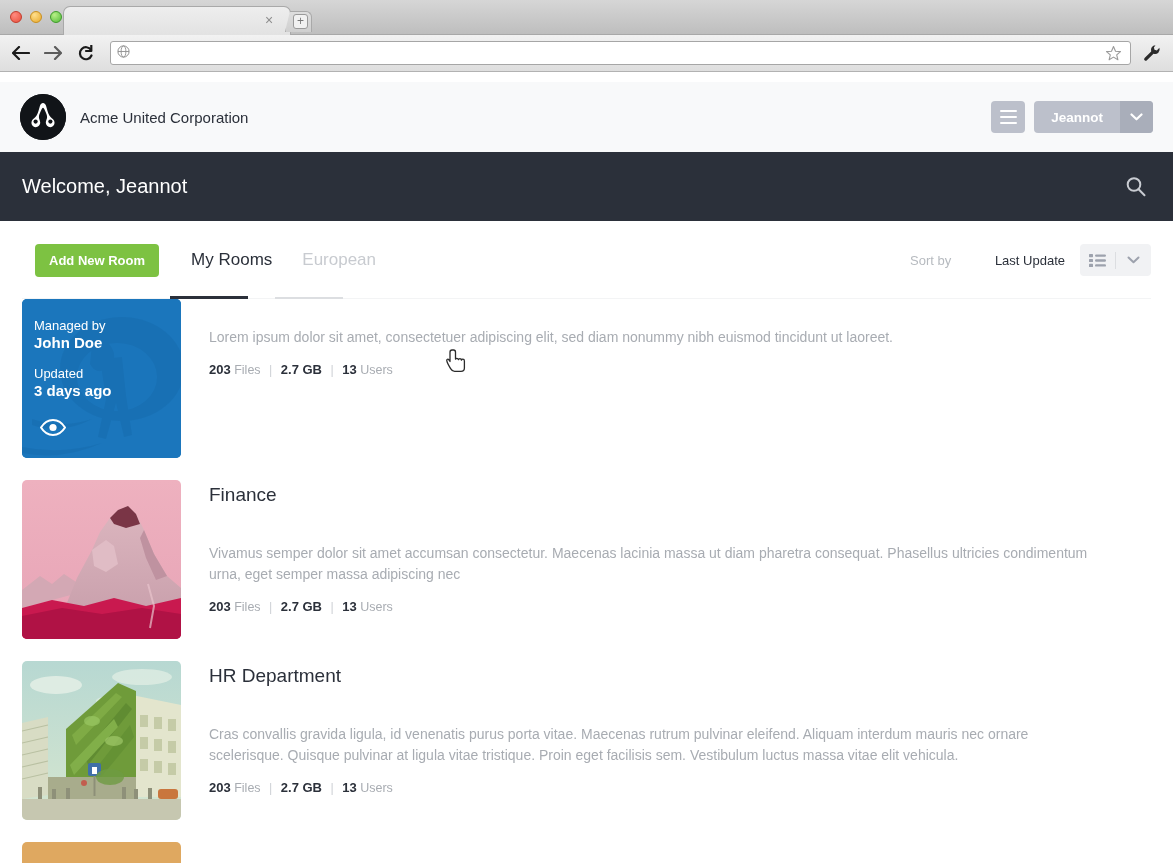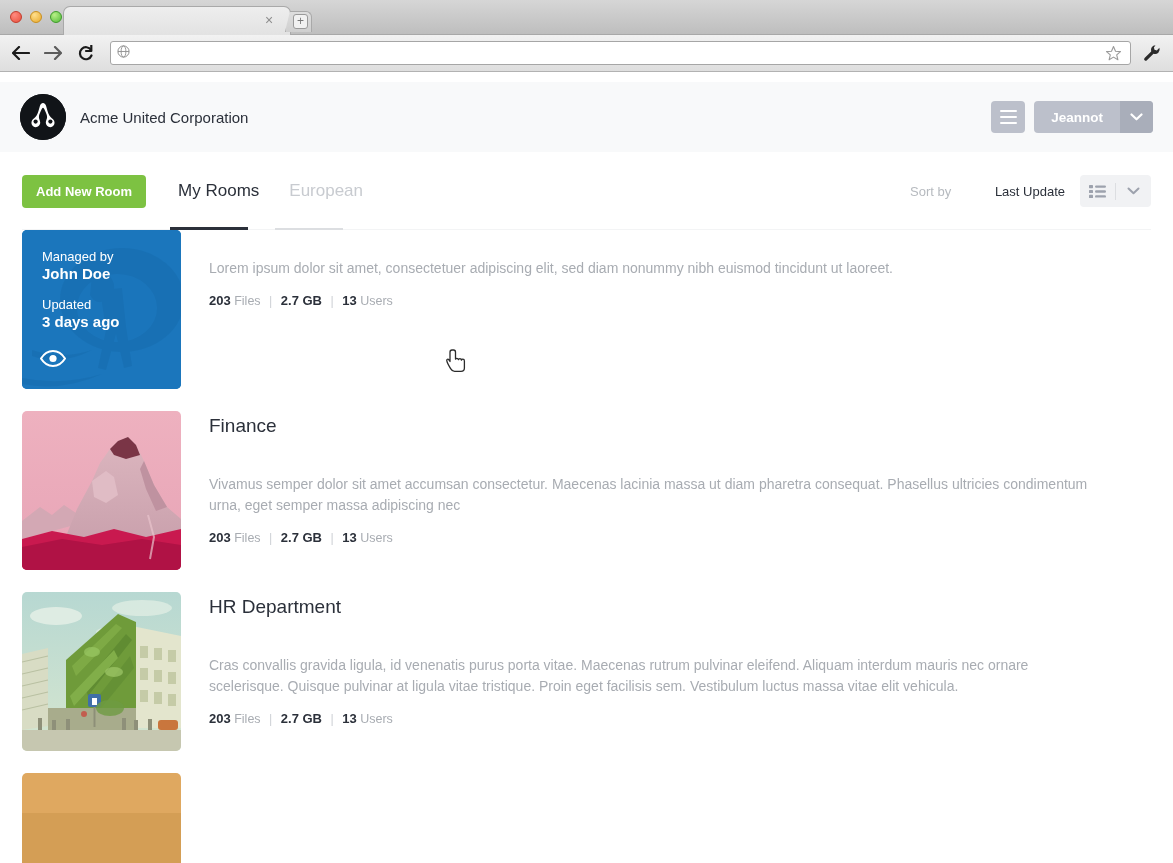--- a/index.html
+++ b/index.html
@@ -139,20 +139,21 @@
     position: relative;
   }
   .add-room-btn {
     background: #7dc242;
     color: #ffffff;
     font-size: 13px; font-weight: bold;
     border: none; border-radius: 4px;
     height: 33px; padding: 0 14px;
     cursor: pointer;
     white-space: nowrap;
+    margin-left: 13px;
   }
   .tabs { display: flex; align-items: center; gap: 22px; margin-left: 28px; }
   .tab-item {
     font-size: 17px; color: #2b303a;
     padding: 0 4px 0 4px;
     cursor: pointer;
   }
   .tab-item.muted { color: #c8cbd0; }
 
   .tab-underlines {
@@ -176,21 +177,21 @@
   
   .room-list { padding: 0 22px; }
   .room { display: flex; gap: 28px; margin-bottom: 22px; }
   .thumb {
     width: 159px; height: 159px; min-width: 159px;
     border-radius: 5px; overflow: hidden;
     position: relative;
   }
   .thumb.hovered {
     background: #1b76bc;
-    padding: 18px 20px;
+    padding: 18px 12px;
     color: #ffffff;
   }
   .hv-line { font-size: 13px; line-height: 17px; }
   .hv-line.strong { font-weight: bold; font-size: 15px; }
   .hv-gap { height: 14px; }
   .eye-icon { position: absolute; left: 18px; bottom: 18px; }
 
   .thumb svg.photo { display: block; width: 159px; height: 159px; }
 
   .room-body { padding-top: 4px; flex: 1; }
@@ -293,20 +294,29 @@
           <span class="user-name">Jeannot</span>
           <span class="user-caret">
             <svg width="13" height="8" viewBox="0 0 13 8">
                 <path d="M1.5 1.5 L6.5 6.3 L11.5 1.5" stroke="#ffffff" stroke-width="2.2" fill="none" stroke-linecap="round" stroke-linejoin="round"></path>
               </svg>
           </span>
         </div>
       </div>
     </div>
 
+    <div class="welcome-bar">
+      <span class="welcome-text">Welcome, Jeannot</span>
+      <span class="search-btn">
+        <svg width="24" height="24" viewBox="0 0 24 24">
+            <circle cx="10" cy="9.5" r="6.3" fill="none" stroke="#c9ccd2" stroke-width="2"></circle>
+            <path d="M14.6 14.3 L20.5 20.2" stroke="#c9ccd2" stroke-width="2" stroke-linecap="round"></path>
+          </svg>
+      </span>
+    </div>
 
     <div class="toolbar-row">
       <button class="add-room-btn">Add New Room</button>
       <div class="tabs">
         <span class="tab-item">My Rooms</span>
         <span class="tab-item muted">European</span>
       </div>
       <div class="sort-area">
         <span class="sort-label">
           <span>Sort by</span>

